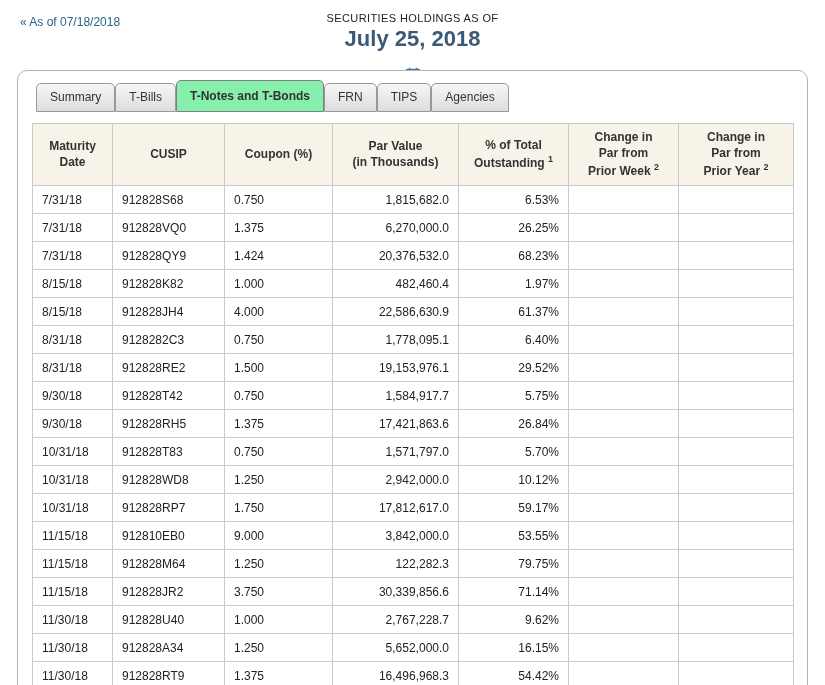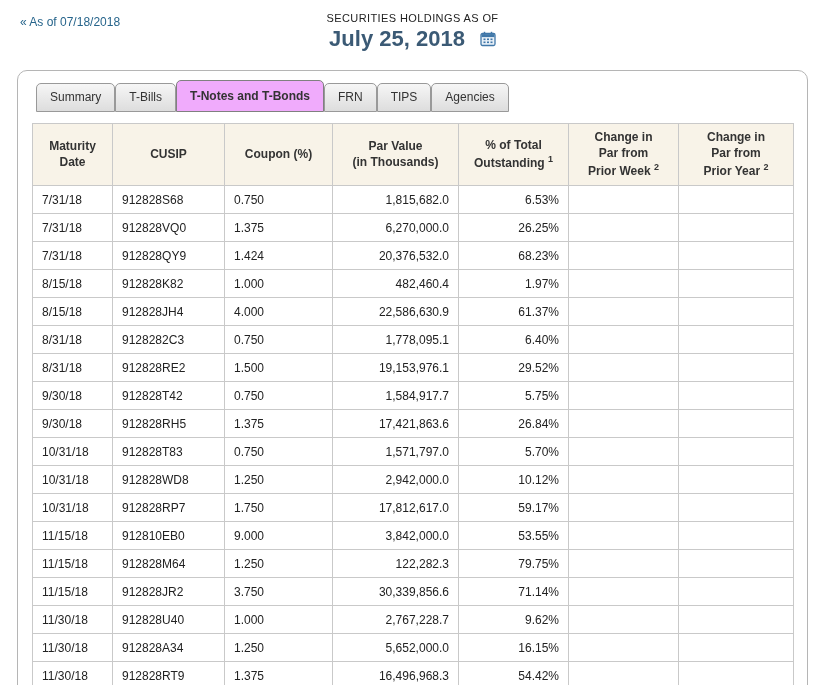--- a/index.html
+++ b/index.html
@@ -14,21 +14,21 @@
   .prev-link {
     position: absolute; left: 20px; top: 15px;
     font-size: 12px; color: #26648b; text-decoration: none; cursor: pointer;
   }
   .center-head { text-align: center; }
   .subtitle {
     font-size: 11px; font-weight: normal; color: #222222; letter-spacing: 0.4px;
   }
   .title-row {
     display: flex; justify-content: center; align-items: center;
-    gap: 15px; margin-top: 2px;
+    gap: 15px; margin-top: 2px; flex-direction: column;
   }
   .title { font-size: 22px; font-weight: bold; color: #3b5a75; }
   .cal-icon { display: inline-block; cursor: pointer; line-height: 0; }
 
   .panel {
     position: absolute; left: 17px; top: 70px;
     width: 791px; height: 660px;
     border: 1px solid #b5b5b5; border-radius: 10px;
     background: #ffffff;
     padding: 9px 14px;
@@ -36,21 +36,21 @@
   .tabs { display: flex; padding-left: 4px; align-items: flex-end; }
   .tab {
     font-size: 12px; color: #333333;
     padding: 6px 13px 7px 13px;
     border: 1px solid #999999;
     border-radius: 5px 5px 0 0;
     background: linear-gradient(#f6f6f6, #dddddd);
     cursor: pointer; white-space: nowrap;
   }
   .tab.active {
-    background: #f0abfc;
+    background: #86efac;
     font-weight: bold;
     border-color: #808080;
     padding-top: 8px; padding-bottom: 8px;
   }
 
   .table-wrap { margin-top: 11px; }
   table {
     border-collapse: collapse; table-layout: fixed;
     width: 761px; font-size: 12px; color: #222222;
   }

